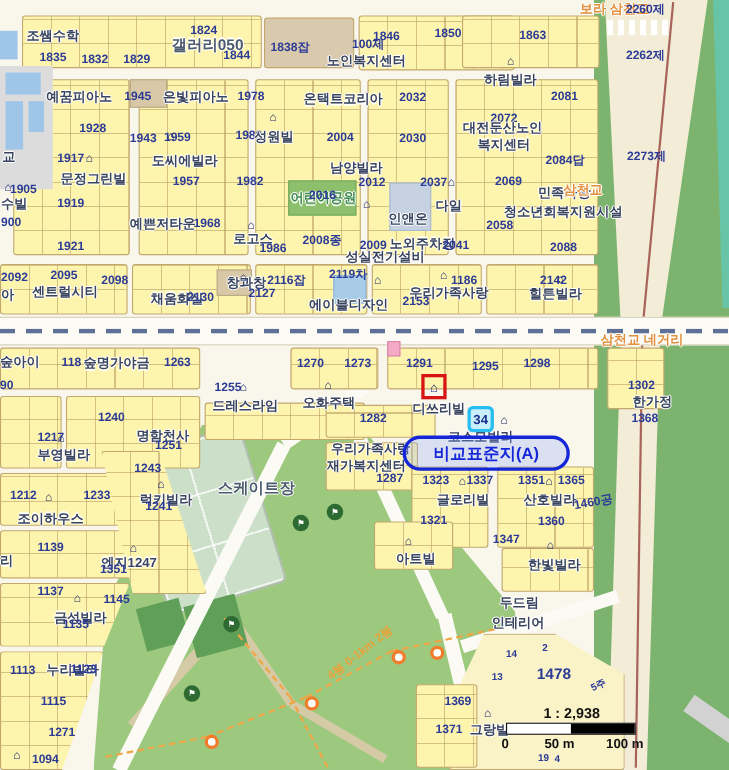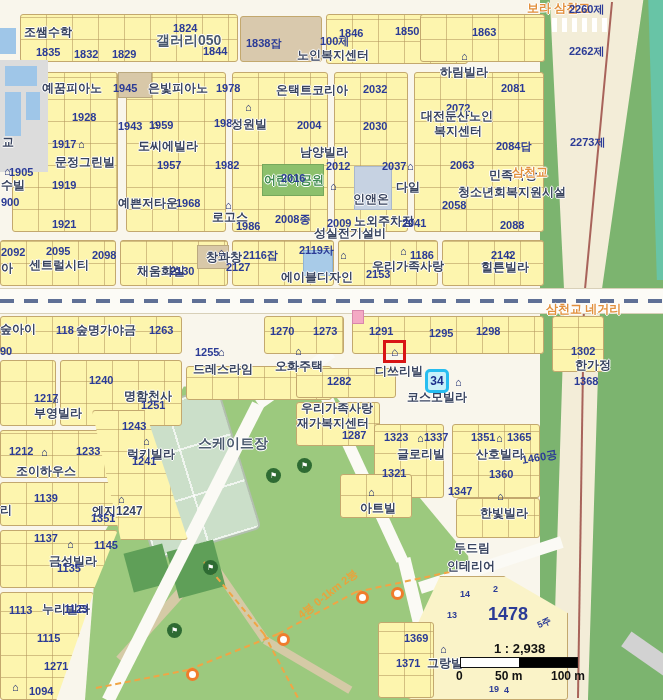--- a/index.html
+++ b/index.html
@@ -2,21 +2,21 @@
 <html><head>
 <meta charset="utf-8">
 <style>
   html,body{margin:0;padding:0;background:#fff;}
   #map{position:relative;width:663px;height:700px;background:#f9f6ec;overflow:hidden;
        font-family:"Liberation Sans",sans-serif;}
   #map *{position:absolute;box-sizing:border-box;}
   .lbl{white-space:nowrap;line-height:1;pointer-events:none;}
   .num{font-size:11px;font-weight:bold;color:#2b3b96;}
   .nums{font-size:9px;font-weight:bold;color:#2b3b96;}
-  .bignum{font-size:18px;font-weight:bold;color:#2b3b96;}
+  .bignum{font-size:14px;font-weight:bold;color:#2b3b96;}
   .place{font-size:12px;font-weight:bold;color:#39445f;
          text-shadow:-1px 0 #fff,1px 0 #fff,0 -1px #fff,0 1px #fff;}
   .big{font-size:14px;font-weight:bold;color:#4b5a6e;
        text-shadow:-1px 0 #fff,1px 0 #fff,0 -1px #fff,0 1px #fff;}
   .road{font-size:12px;font-weight:bold;color:#e2903d;
         text-shadow:-1px 0 #fff,1px 0 #fff,0 -1px #fff,0 1px #fff;}
   .park{font-size:12px;font-weight:bold;color:#3e8a4f;
         text-shadow:-1px 0 #fff,1px 0 #fff,0 -1px #fff,0 1px #fff;}
   .trail{font-size:11px;font-weight:bold;color:#e8a33c;}
   .block{background:#fdf5ae;border:1px solid #c3a86e;border-radius:3px;
@@ -176,21 +176,21 @@
       <span class="lbl num" style="position: absolute; left: 176px; top: 198px;">1968</span>
       <span class="lbl place" style="position: absolute; left: 212px; top: 211px;">로고스</span>
       <span class="lbl num" style="position: absolute; left: 236px; top: 221px;">1986</span>
       <span class="lbl num" style="position: absolute; left: 275px; top: 214px;">2008종</span>
       <span class="lbl place" style="position: absolute; left: 321px; top: 193px; margin-left: 32px;">인앤온</span>
       <span class="lbl place" style="position: absolute; left: 354px; top: 215px;">노외주차장</span>
       <span class="lbl place" style="position: absolute; left: 396px; top: 181px;">다일</span>
       <span class="lbl num" style="position: absolute; left: 442px; top: 200px;">2058</span>
       <span class="lbl num" style="position: absolute; left: 326px; top: 161px;">2012</span>
       <span class="lbl num" style="position: absolute; left: 382px; top: 161px;">2037</span>
-      <span class="lbl num" style="position: absolute; left: 450px; top: 160px;">2063</span>
+      <span class="lbl num" style="position: absolute; left: 450px; top: 160px;">2069</span>
       <span class="lbl place" style="position: absolute; left: 489px; top: 169px;">민족사랑</span>
       <span class="lbl road" style="position: absolute; left: 512px; top: 166px;">삼천교</span>
       <span class="lbl place" style="position: absolute; left: 458px; top: 186px;">청소년회복지원시설</span>
       <span class="lbl num" style="position: absolute; left: 327px; top: 218px;">2009</span>
       <span class="lbl place" style="position: absolute; left: 314px; top: 227px;">성실전기설비</span>
       <span class="lbl num" style="position: absolute; left: 402px; top: 218px;">2041</span>
       <span class="lbl num" style="position: absolute; left: 500px; top: 220px;">2088</span>
       <span class="lbl num" style="position: absolute; left: 1px; top: 247px;">2092</span>
       <span class="lbl num" style="position: absolute; left: 46px; top: 246px;">2095</span>
       <span class="lbl num" style="position: absolute; left: 92px; top: 250px;">2098</span>
@@ -316,20 +316,21 @@
       <div class="flag" style="left: 167px; top: 623px;">⚑</div>
       <div class="ring" style="left: 356px; top: 591px;"></div>
       <div class="ring" style="left: 391px; top: 587px;"></div>
       <div class="ring" style="left: 277px; top: 633px;"></div>
       <div class="ring" style="left: 186px; top: 668px;"></div>
     </div>
 
   <div id="pink-parcel"></div>
   <div id="subject-box">⌂</div>
   <div id="bus-badge">34</div>
+  <div id="comp-box" class="lbl">비교표준지(A)</div>
 
   <div id="scale-ratio" class="lbl">1 : 2,938</div>
   <div id="scale-bar">
     <div class="half"></div>
   </div>
   <span class="lbl tick" style="left:456px;">0</span>
   <span class="lbl tick" style="left:495px;">50 m</span>
   <span class="lbl tick" style="left:551px;">100 m</span>
 </div>
 

